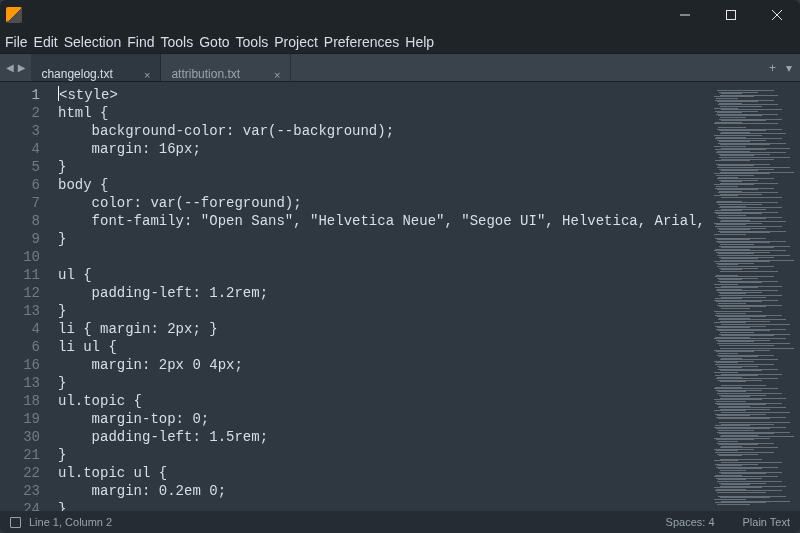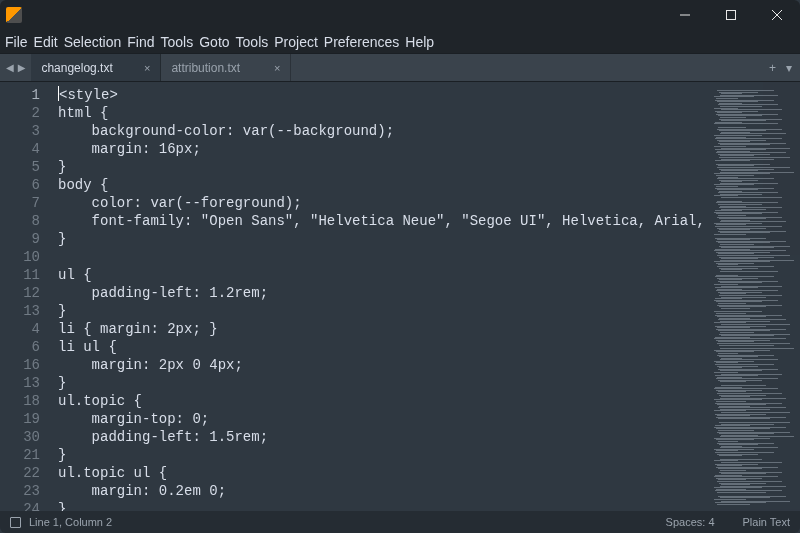--- a/index.html
+++ b/index.html
@@ -78,21 +78,21 @@
     align-items: stretch;
     border-bottom: 1px solid var(--divider);
   }
   .tab-navbtns {
     display: flex; align-items: center;
     padding: 0 6px; gap: 4px;
     color: var(--fg-dim);
   }
   .tab-navbtns span { font-size: 10px; }
   .tab {
-    display: flex; align-items: center;
+    display: flex; align-items: flex-end;
     padding: 0 10px;
     min-width: 130px;
     font-size: 12px;
     color: var(--fg-dim);
     position: relative;
     border-right: 1px solid rgba(0,0,0,0.25);
   }
   .tab.active {
     background: var(--bg-tab-active);
     color: var(--fg);

